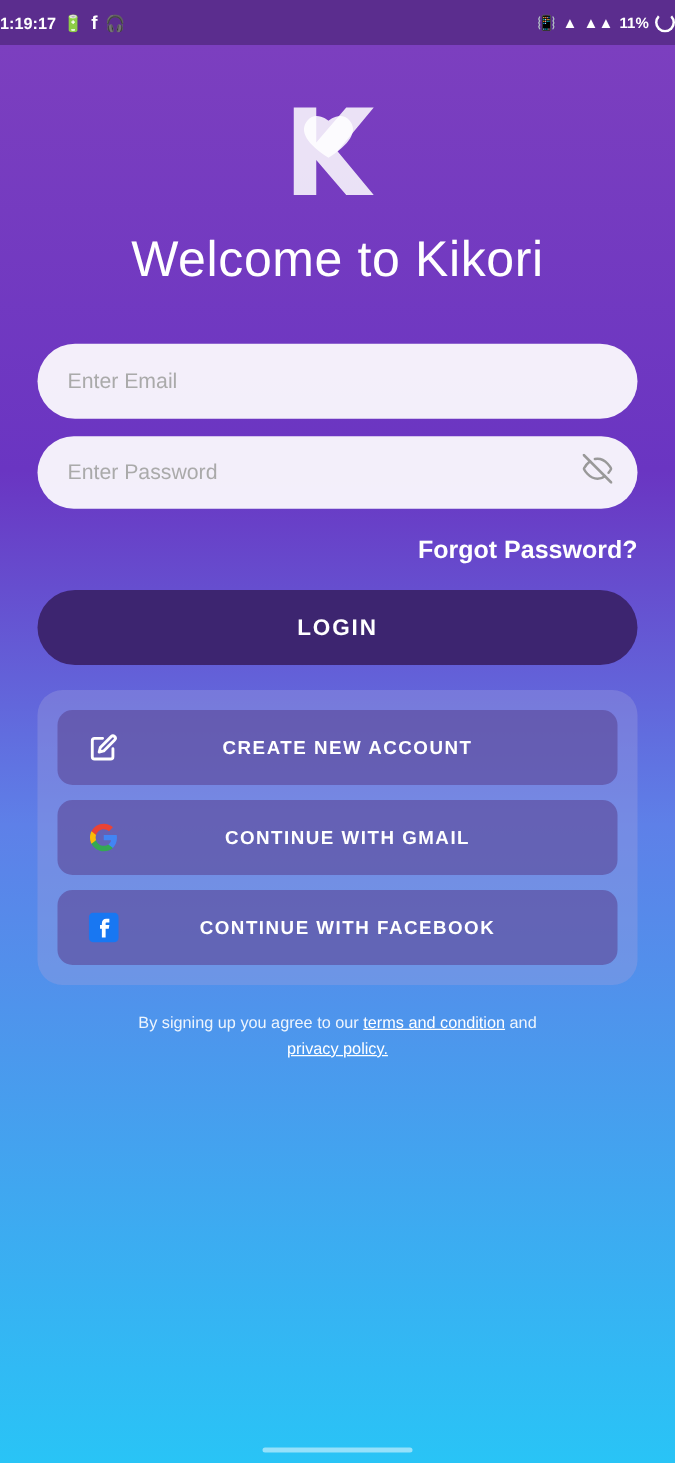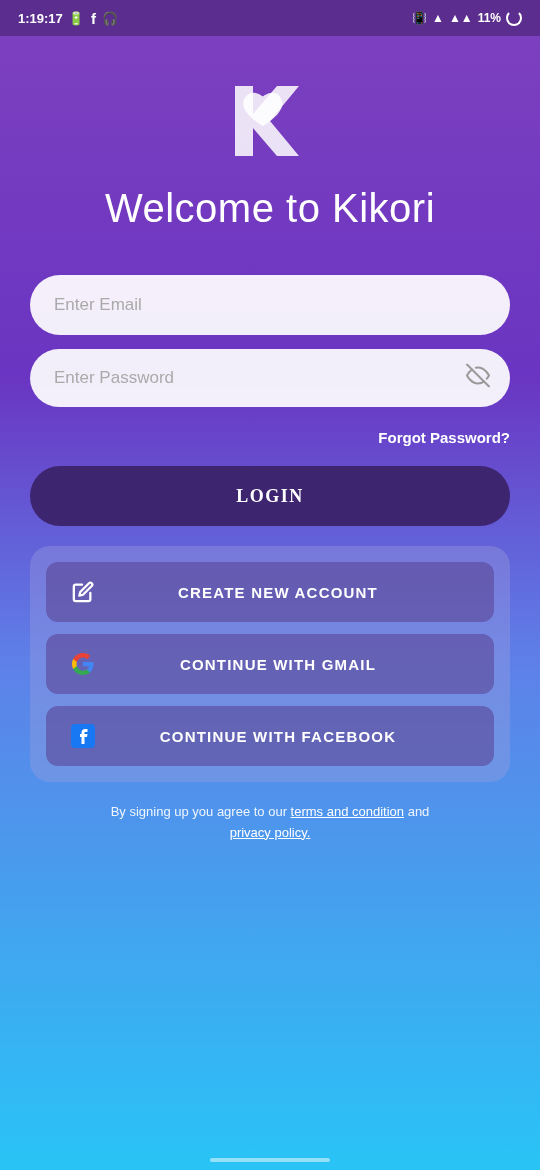--- a/index.html
+++ b/index.html
@@ -12,21 +12,21 @@
       overflow: hidden;
       background: #29c4f6;
     }
 
     .status-bar {
       height: 36px;
       background: #5b2d8e;
       display: flex;
       align-items: center;
       justify-content: space-between;
-      padding: 0 18px;
+      padding: 0 0;
       color: white;
       font-size: 13px;
       font-weight: 600;
     }
 
     .status-left { display: flex; align-items: center; gap: 6px; }
     .status-right { display: flex; align-items: center; gap: 5px; font-size: 12px; }
 
     .main-container {
       width: 100%;
@@ -104,40 +104,39 @@
       top: 50%;
       transform: translateY(-50%);
       color: #999;
       font-size: 20px;
       cursor: pointer;
     }
 
     .forgot-password {
       align-self: flex-end;
       color: white;
-      font-size: 15px;
+      font-size: 20px;
       font-weight: 700;
       cursor: pointer;
       margin-bottom: 20px;
       margin-top: 4px;
     }
 
     .login-btn {
       width: 100%;
       height: 60px;
       background: #3d2570;
       border: none;
       border-radius: 30px;
       color: white;
       font-size: 18px;
       font-weight: 700;
       letter-spacing: 1.5px;
       cursor: pointer;
       margin-bottom: 20px;
-      font-family: Liberation Serif, serif;
     }
 
     .social-container {
       width: 100%;
       background: rgba(160, 160, 220, 0.35);
       border-radius: 20px;
       padding: 16px;
       display: flex;
       flex-direction: column;
       gap: 12px;

